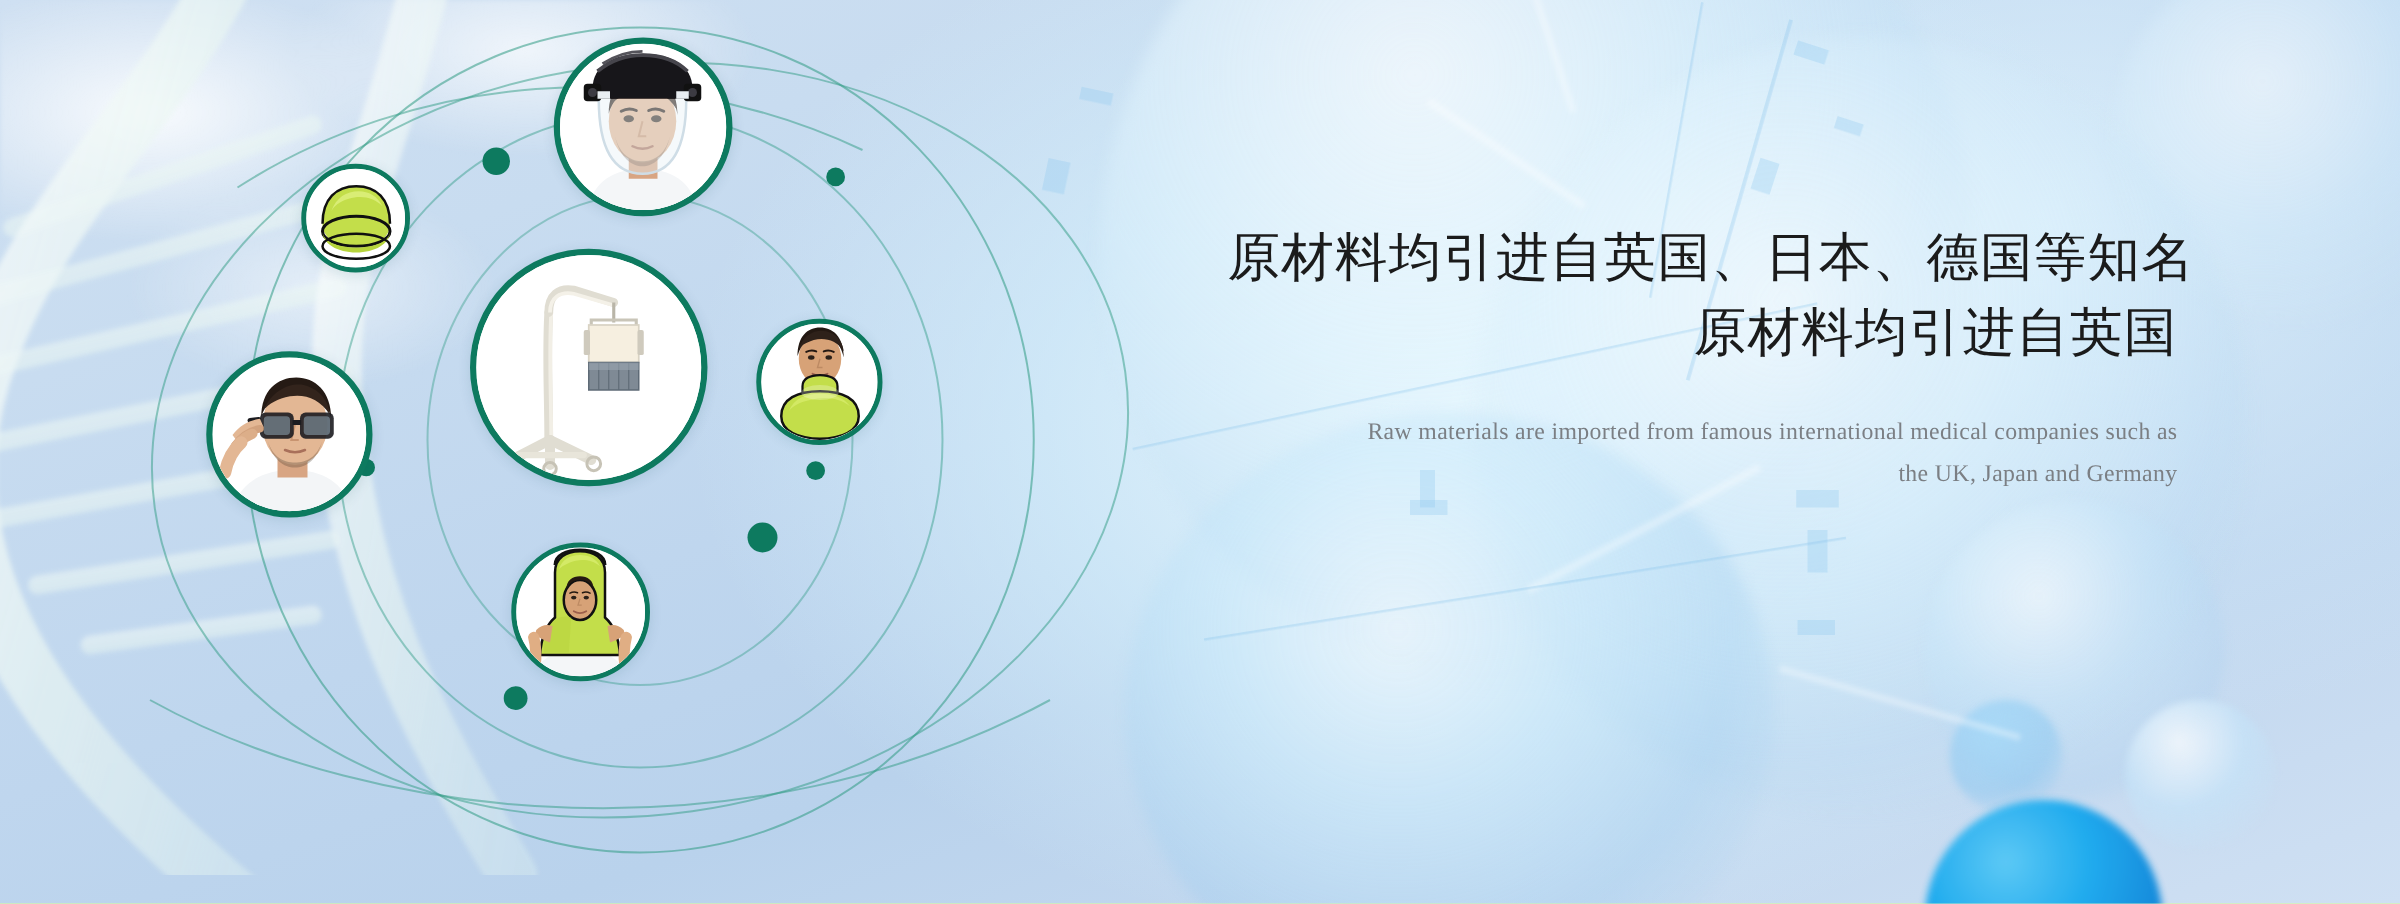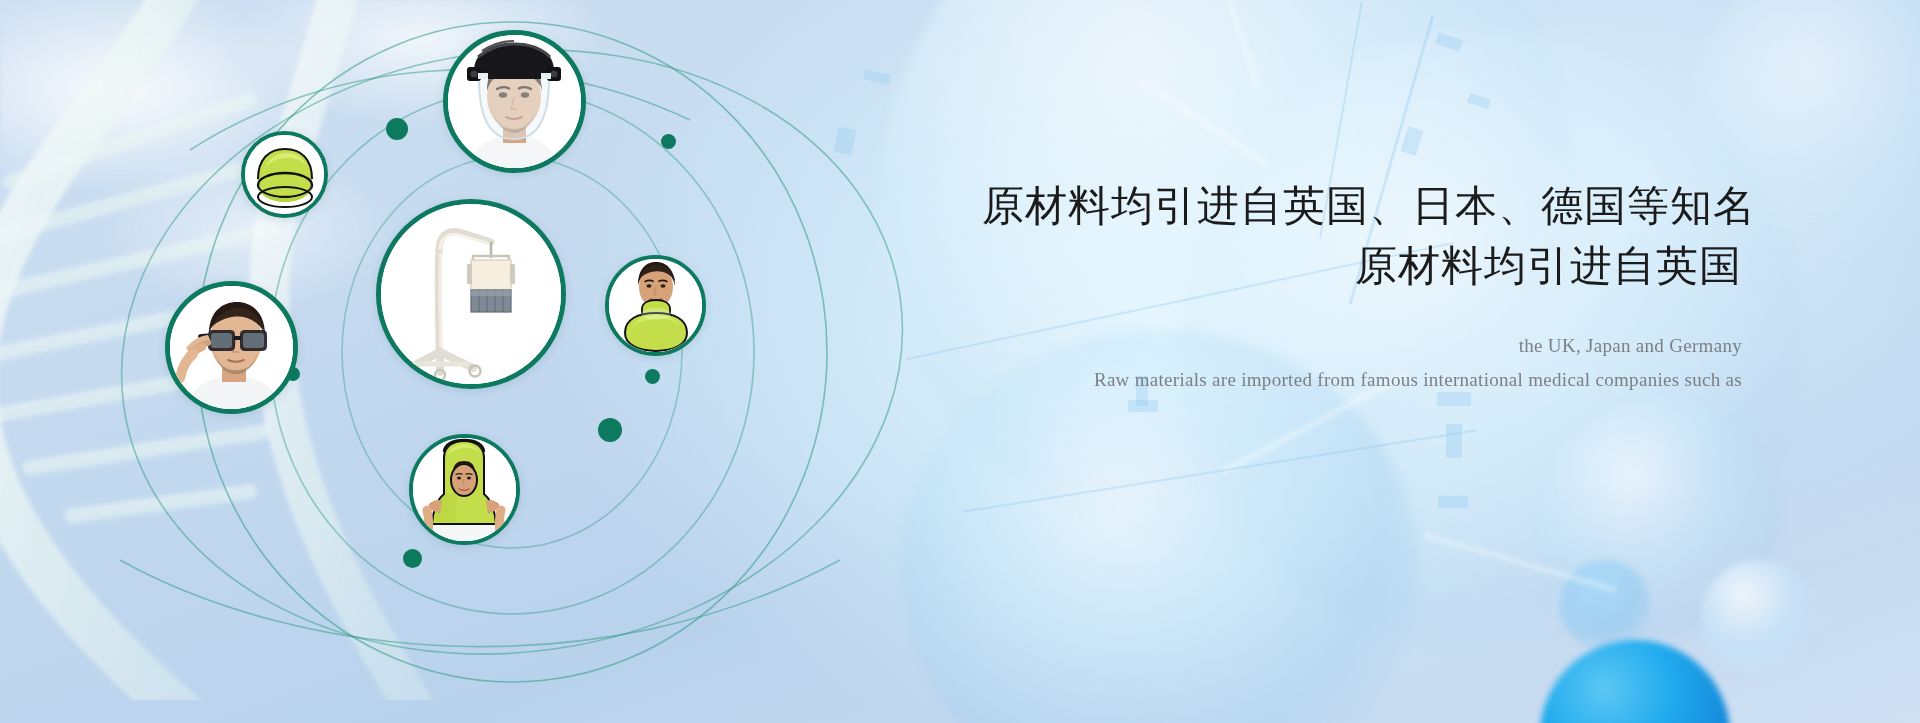--- a/index.html
+++ b/index.html
@@ -369,18 +369,18 @@
       <path d="M88,72 C86,80 86,88 87,95" stroke="#e0ae84" stroke-width="9" fill="none" stroke-linecap="round"></path>
     </svg>
   </div>
 
   <div class="copy">
     <div class="headline">
       <span class="l1">原材料均引进自英国、日本、德国等知名</span>
       <span class="l2">原材料均引进自英国</span>
     </div>
     <div class="subcopy">
+      <span>Raw materials are imported from famous international medical companies such as</span>
       <span>the UK, Japan and Germany</span>
-      <span>Raw materials are imported from famous international medical companies such as</span>
     </div>
   </div>
 
 </div>
 
 </body></html>

